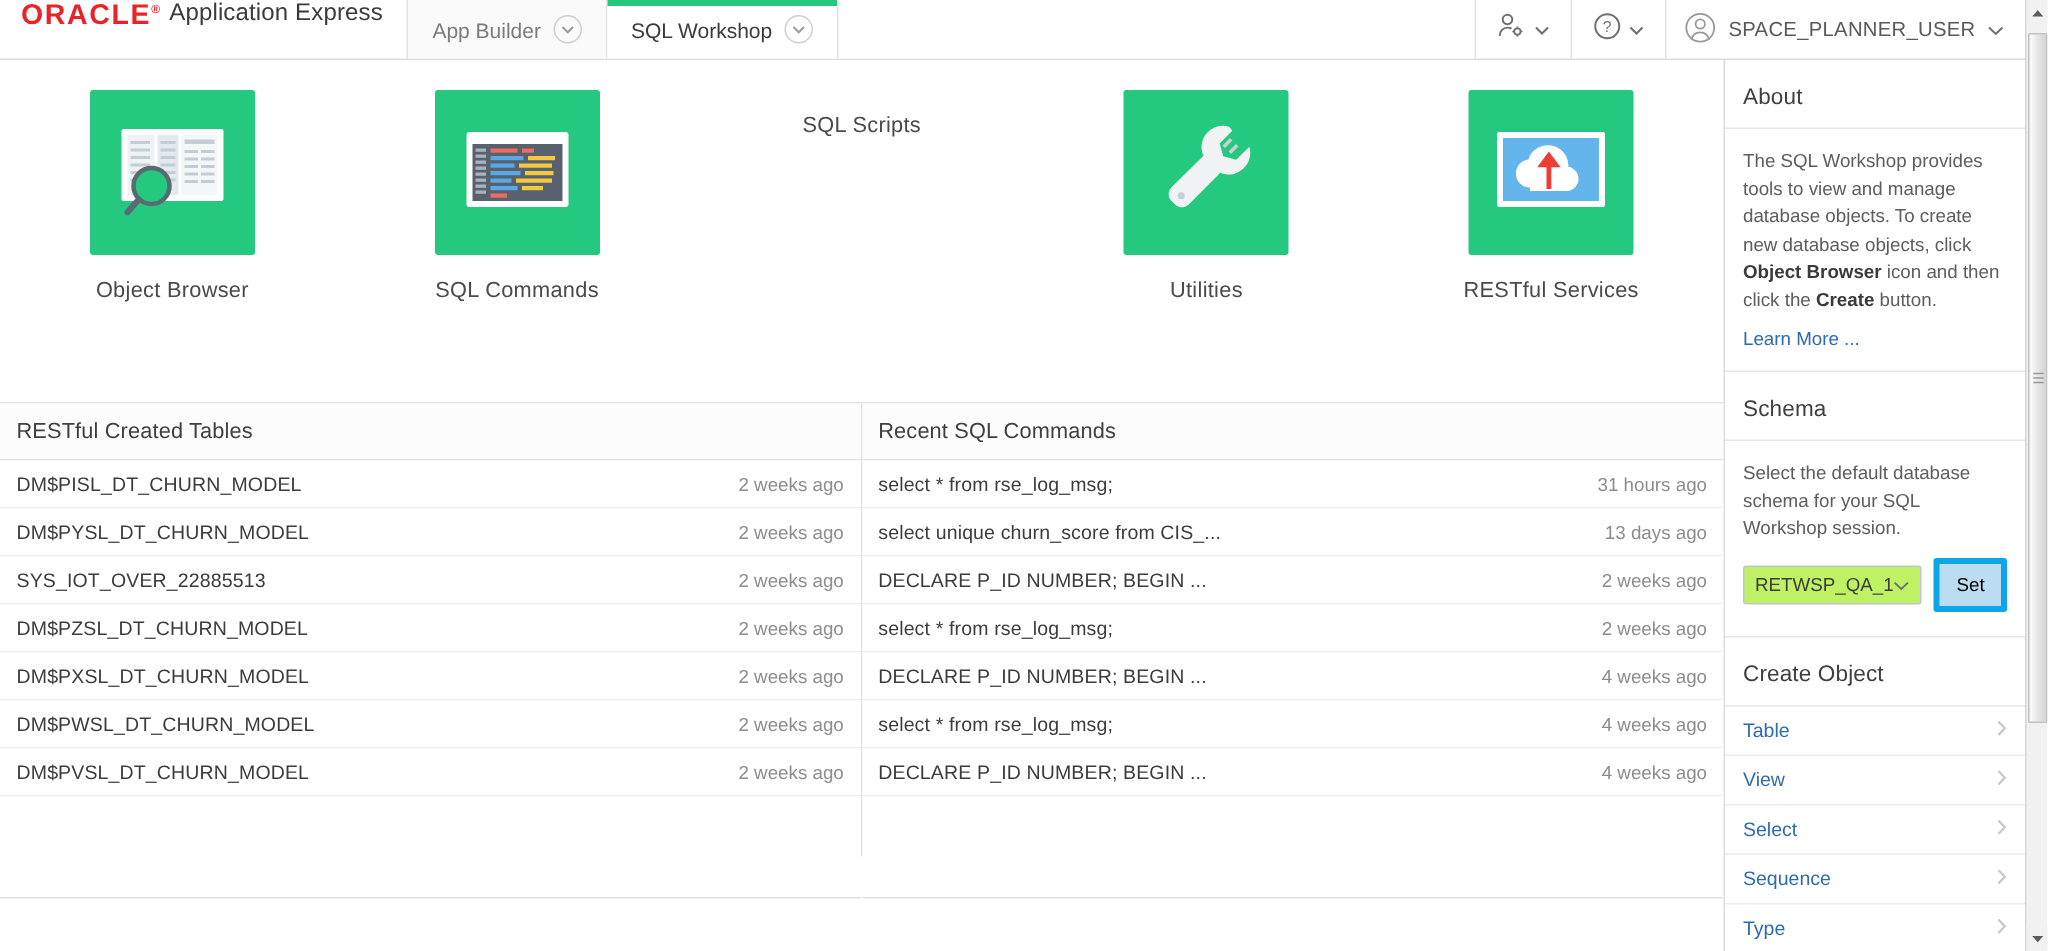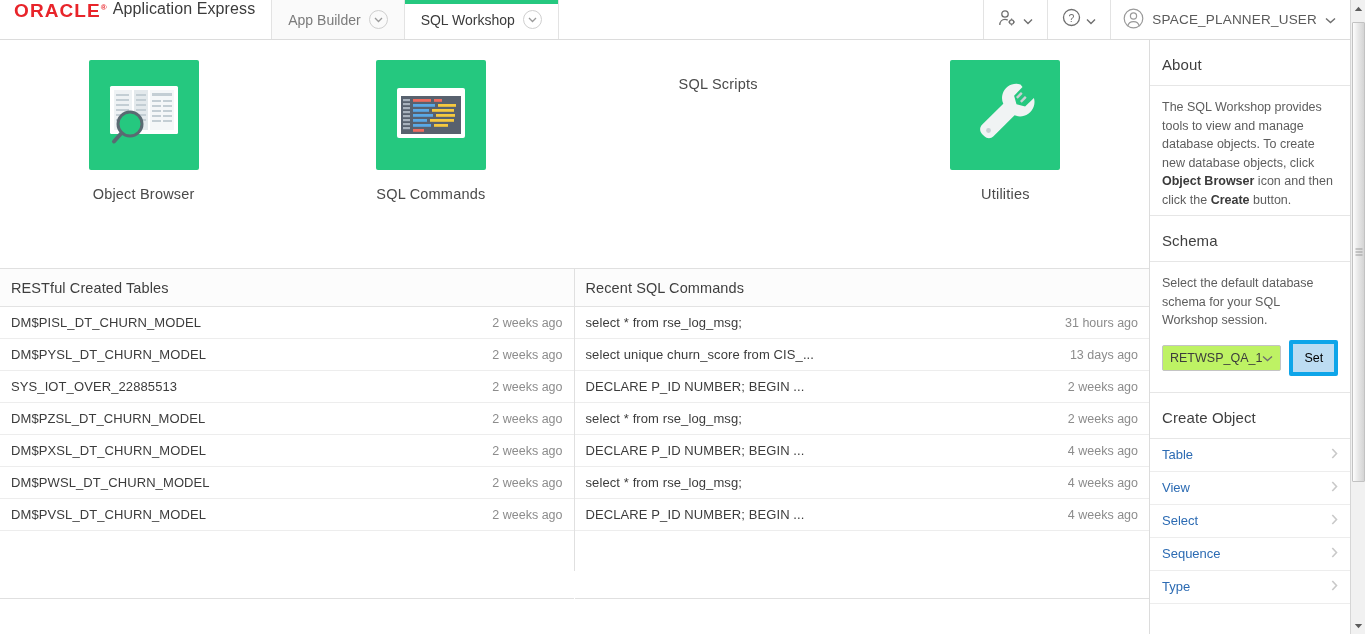--- a/index.html
+++ b/index.html
@@ -340,20 +340,33 @@
               <g fill="#c8d0d4">
                 <rect x="46" y="19" width="7" height="2.4" transform="rotate(-45 46 19)"></rect>
                 <rect x="50" y="23" width="7" height="2.4" transform="rotate(-45 50 23)"></rect>
               </g>
             </svg>
           </span>
         </div>
         <div class="tile-label">Utilities</div>
       </div>
 
+      <div class="tile">
+        <div class="tile-icon">
+          <span>
+            <svg width="80" height="60" viewBox="0 0 80 60">
+              <rect x="4" y="5" width="72" height="50" rx="1.5" fill="#ffffff"></rect>
+              <rect x="8" y="9" width="64" height="42" fill="#64b5ec"></rect>
+              <path d="M26 42c-5.2 0-9.4-4.2-9.4-9.4 0-4.8 3.6-8.8 8.3-9.3C26.6 17.8 31.8 13.8 38 13.8c7.5 0 13.6 6 13.6 13.5 0 .3 0 .6-.04.9 3.9.7 6.8 4.1 6.8 8.1 0 4.3-3.4 7.8-7.7 8H26z" fill="#ffffff"></path>
+              <path d="M37 43V28.5h-6.2L38.6 18l7.8 10.5H40.2V43z" fill="#ef3d36"></path>
+            </svg>
+          </span>
+        </div>
+        <div class="tile-label">RESTful Services</div>
+      </div>
     </div>
 
     <div class="panels">
 
       <div class="panel left">
         <div class="panel-header">RESTful Created Tables</div>
         <div class="panel-body">
           <div class="row">
             <span class="row-title">DM$PISL_DT_CHURN_MODEL</span>
             <span class="row-time">2 weeks ago</span>
@@ -422,20 +435,21 @@
       </div>
     </div>
   </div>
 
   <div class="sidebar">
 
     <div class="side-section-title">About</div>
     <div class="side-text">
       <span>The SQL Workshop provides tools to view and manage database objects. To create new database objects, click </span><b>Object Browser</b><span> icon and then click the </span><b>Create</b><span> button.</span>
     </div>
+    <div class="side-link">Learn More ...</div>
 
     <div class="side-divider"></div>
 
     <div class="side-section-title">Schema</div>
     <div class="side-text">Select the default database schema for your SQL Workshop session.</div>
     <div class="schema-ctl">
       <div class="schema-select">
         <span>RETWSP_QA_1</span>
         <span>
           <svg width="11" height="7" viewBox="0 0 11 7">

